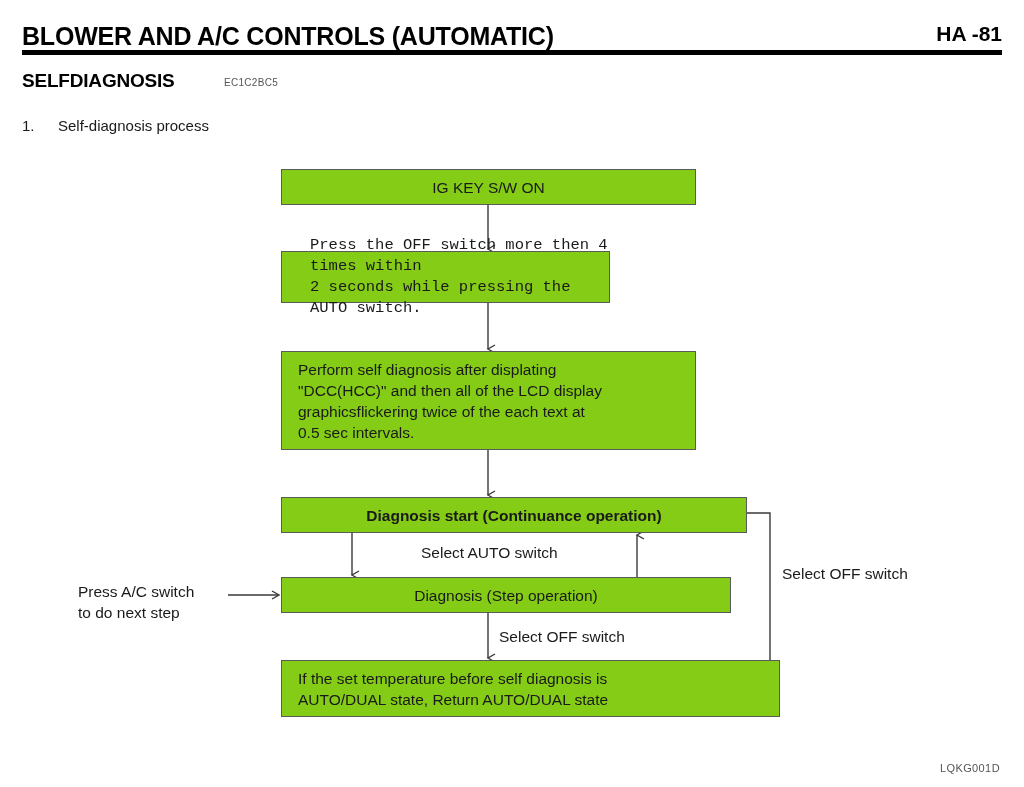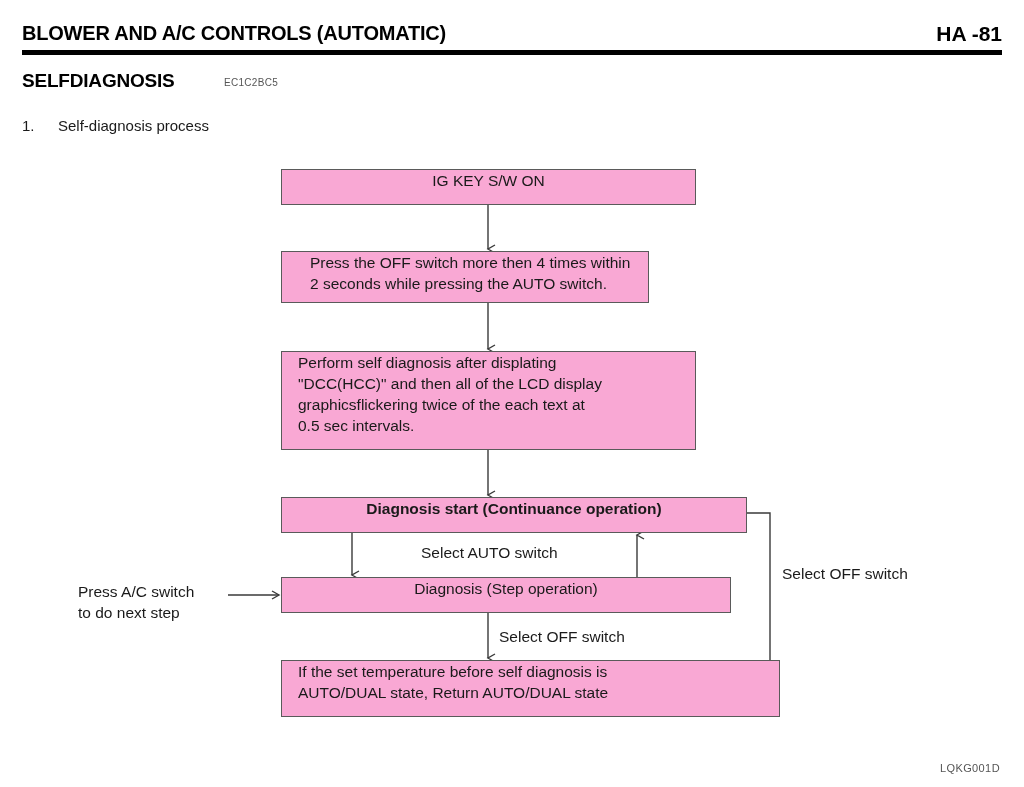--- a/index.html
+++ b/index.html
@@ -21,21 +21,21 @@
   #page-header {
     position: absolute;
     left: 0; top: 0;
     width: 1024px;
     height: 60px;
   }
   #header-title {
     position: absolute;
     left: 22px;
     top: 22px;
-    font-size: 20px;
+    font-size: 25px;
     font-weight: bold;
     letter-spacing: -0.2px;
     color: #000;
     white-space: nowrap;
   }
   #header-page-number {
     position: absolute;
     right: 22px;
     top: 22px;
     font-size: 21px;
@@ -92,26 +92,26 @@
     position: absolute;
     left: 0;
     top: 0;
     width: 1024px;
     height: 787px;
   }
   .fc-box {
     position: absolute;
     box-sizing: border-box;
     border: 1.5px solid #5a5a5a;
-    background: #f9a8d4;
+    background: #84cc16;
     font-size: 15.5px;
     line-height: 21px;
     color: #1a1a1a;
     display: flex;
-    align-items: flex-start;
+    align-items: center;
   }
   .fc-box.center {
     justify-content: center;
     text-align: center;
   }
   .fc-box.left {
     justify-content: flex-start;
     padding-left: 16px;
     text-align: left;
   }
@@ -197,21 +197,21 @@
       <line x1="228" y1="595" x2="279" y2="595" marker-end="url(#arrow-right)"></line>
 
       <path d="M696,513 L770,513 L770,682 L699,682" marker-end="url(#arrow-left)"></path>
     </g>
   </svg>
 
   <div class="fc-box center" style="left:281px; top:169px; width:415px; height:36px;">
     <span class="txt">IG KEY S/W ON</span>
   </div>
 
-  <div class="fc-box left" style="left:281px; top:251px; width:368px; height:52px;">
+  <div class="fc-box left" style="left:281px; top:251px; width:329px; height:52px;font-family:Liberation Mono, monospace;">
     <span class="txt" style="padding-left:12px;">Press the OFF switch more then 4 times within
 2 seconds while pressing the AUTO switch.</span>
   </div>
 
   <div class="fc-box left" style="left:281px; top:351px; width:415px; height:99px;">
     <span class="txt">Perform self diagnosis after displating
 "DCC(HCC)" and then all of the LCD display
 graphicsflickering twice of the each text at
 0.5 sec intervals.</span>
   </div>

